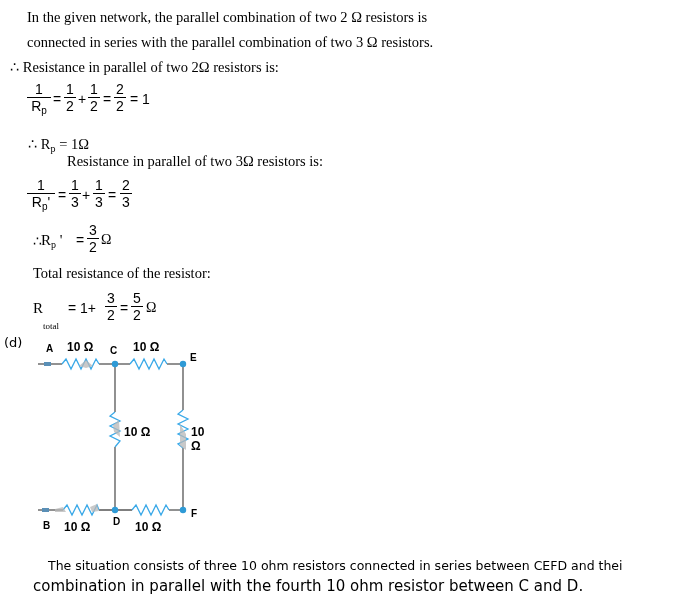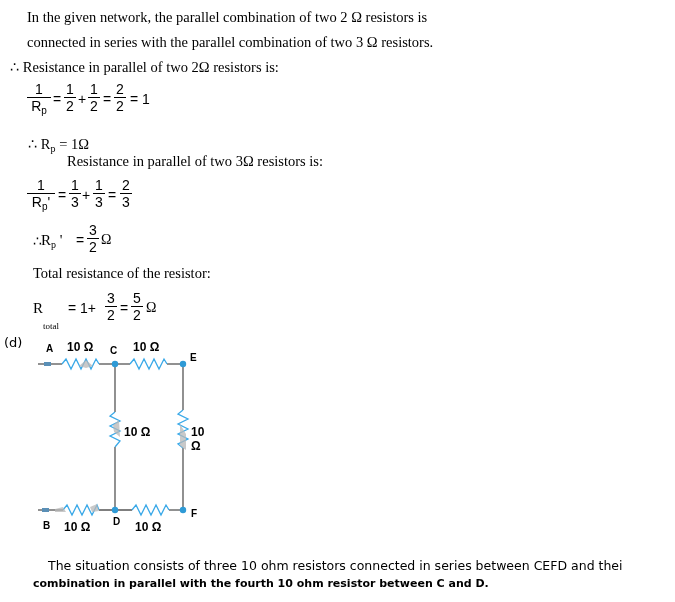--- a/index.html
+++ b/index.html
@@ -175,13 +175,13 @@
 <span class="circuit-label" style="left:191px; top:508px;">F</span>
 
 <span class="ohm-label" style="left:67px; top:340px;">10 Ω</span>
 <span class="ohm-label" style="left:133px; top:340px;">10 Ω</span>
 <span class="ohm-label" style="left:124px; top:425px;">10 Ω</span>
 <span class="ohm-label" style="left:191px; top:425px; width:21px; overflow:hidden;">10 Ω</span>
 <span class="ohm-label" style="left:64px; top:520px;">10 Ω</span>
 <span class="ohm-label" style="left:135px; top:520px;">10 Ω</span>
 
 <div class="abs sans" style="left:33px; top:558px; font-size:12.5px;margin-left:15px;">The situation consists of three 10 ohm resistors connected in series between CEFD and thei</div>
-<div class="abs sans" style="left:33px; top:577px; font-size:11px;font-weight:bold;">combination in parallel with the fourth 10 ohm resistor between C and D.</div>
+<div class="abs sans" style="left:33px; top:577px; font-size:15px;">combination in parallel with the fourth 10 ohm resistor between C and D.</div>
 
 </body></html>

